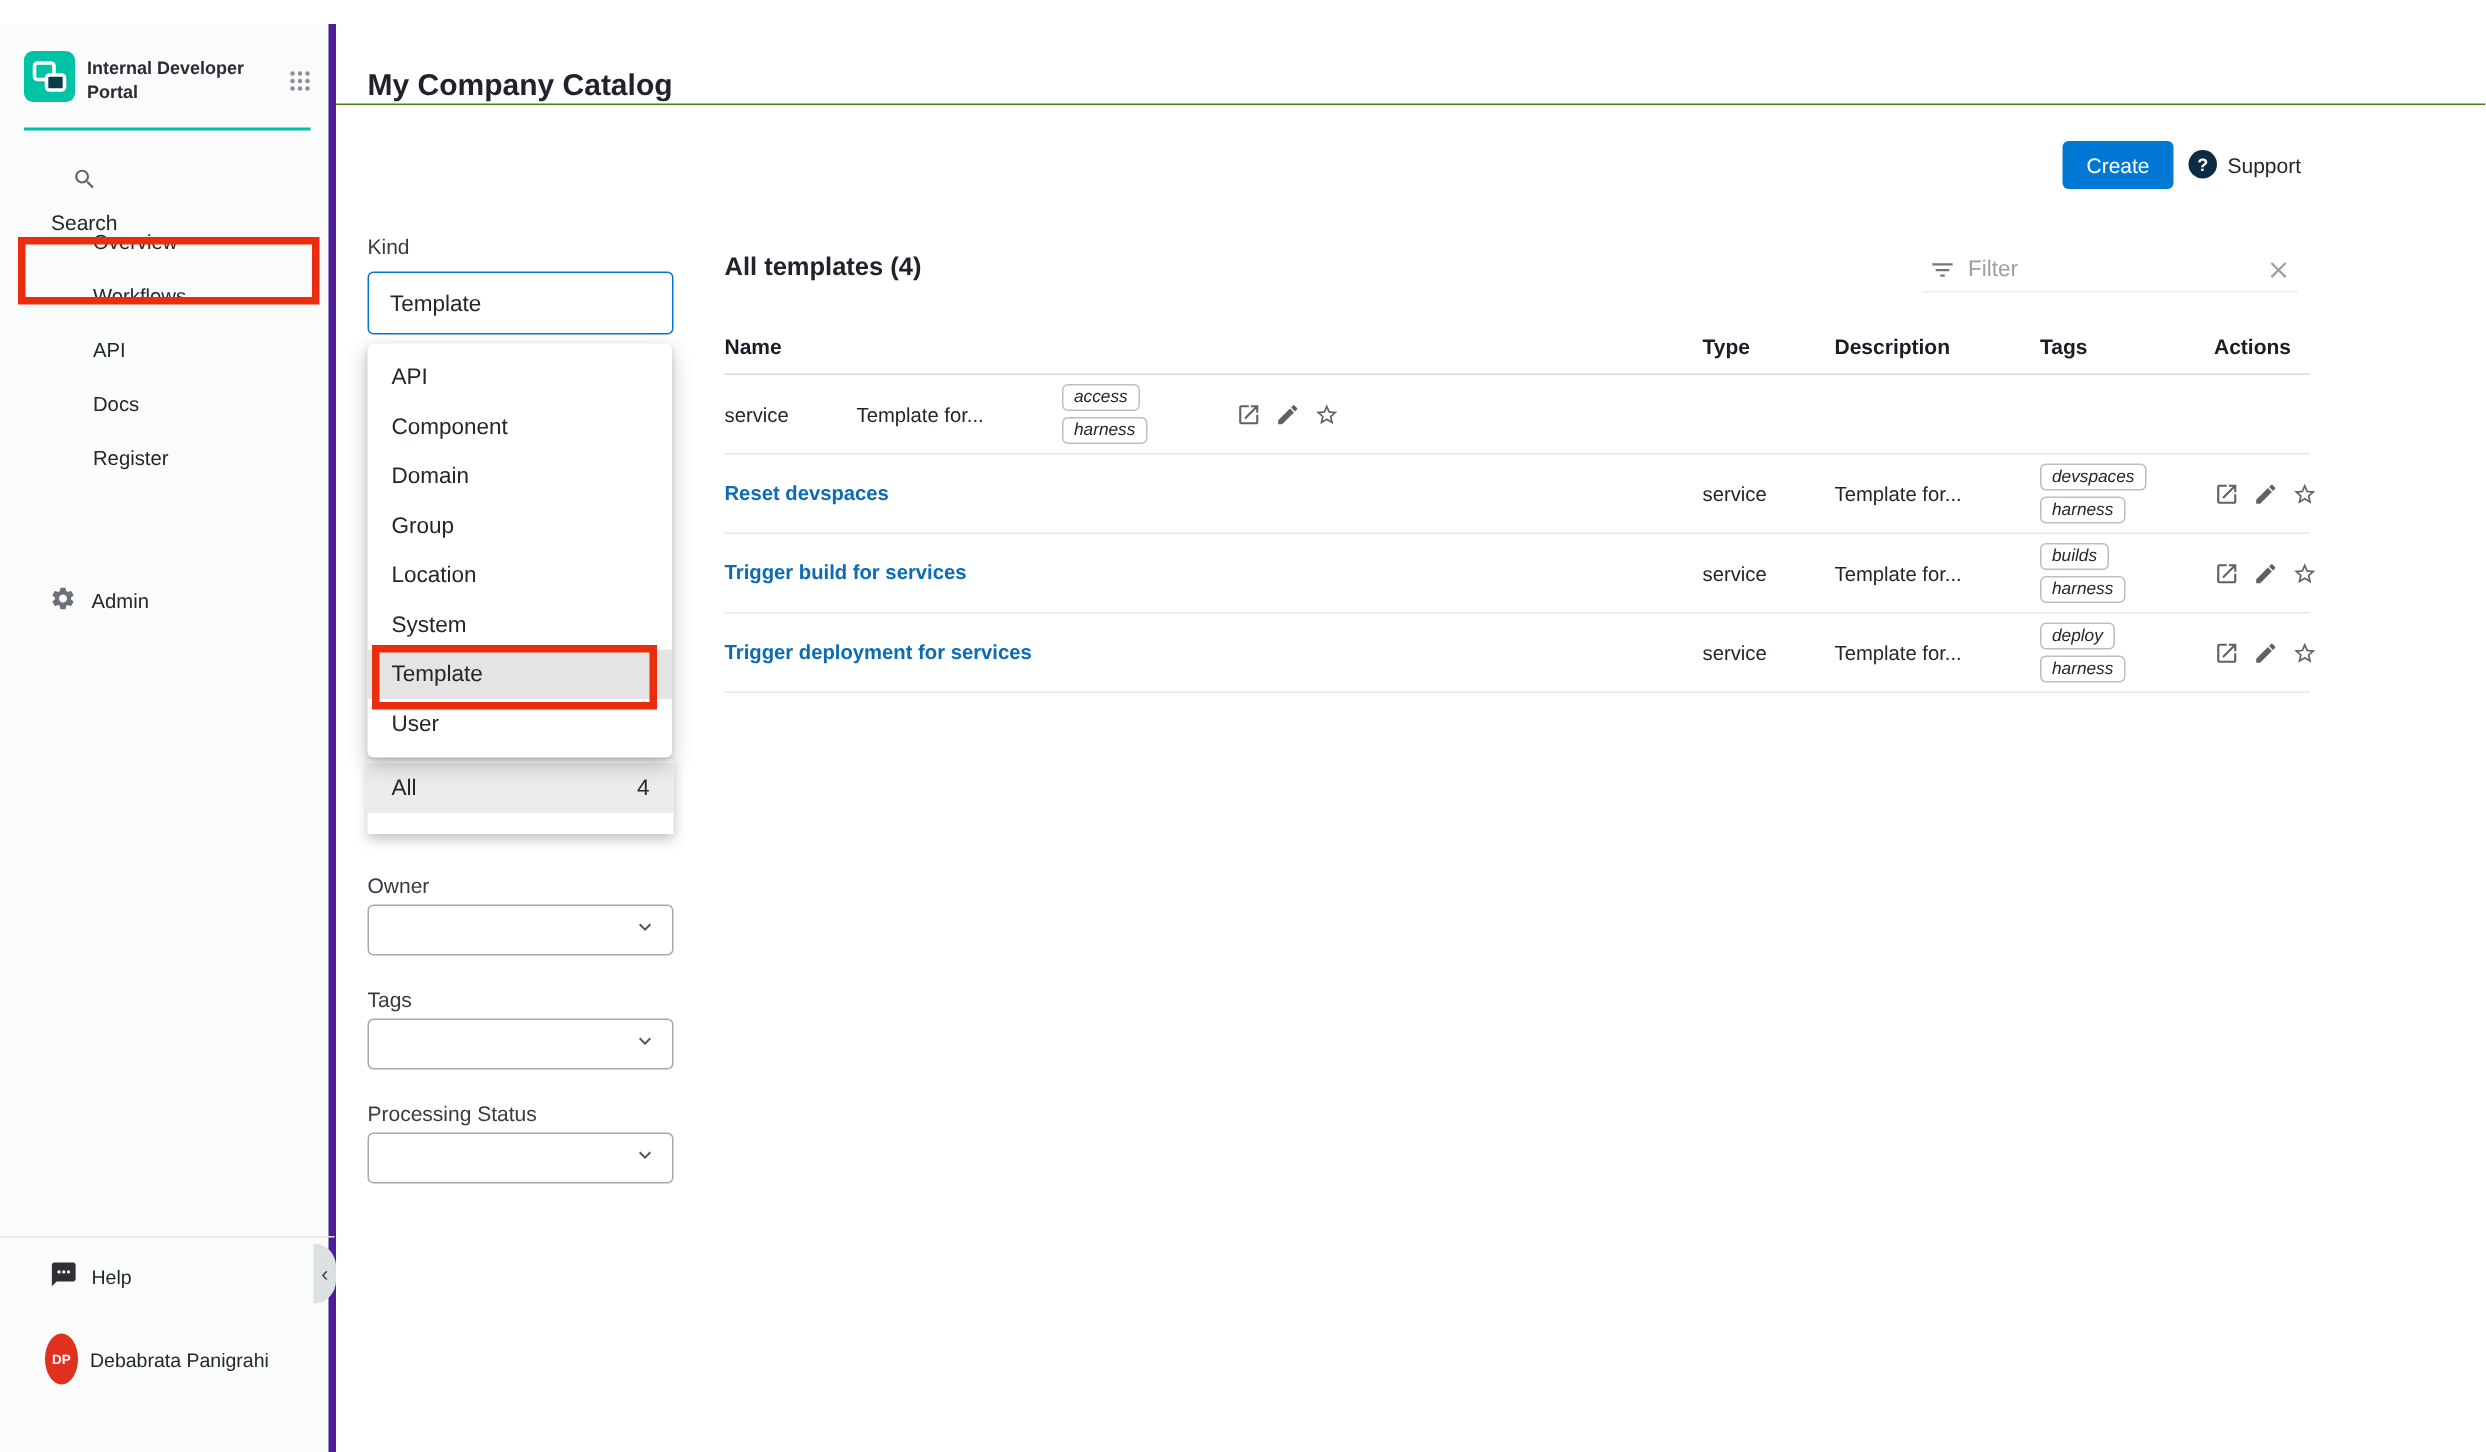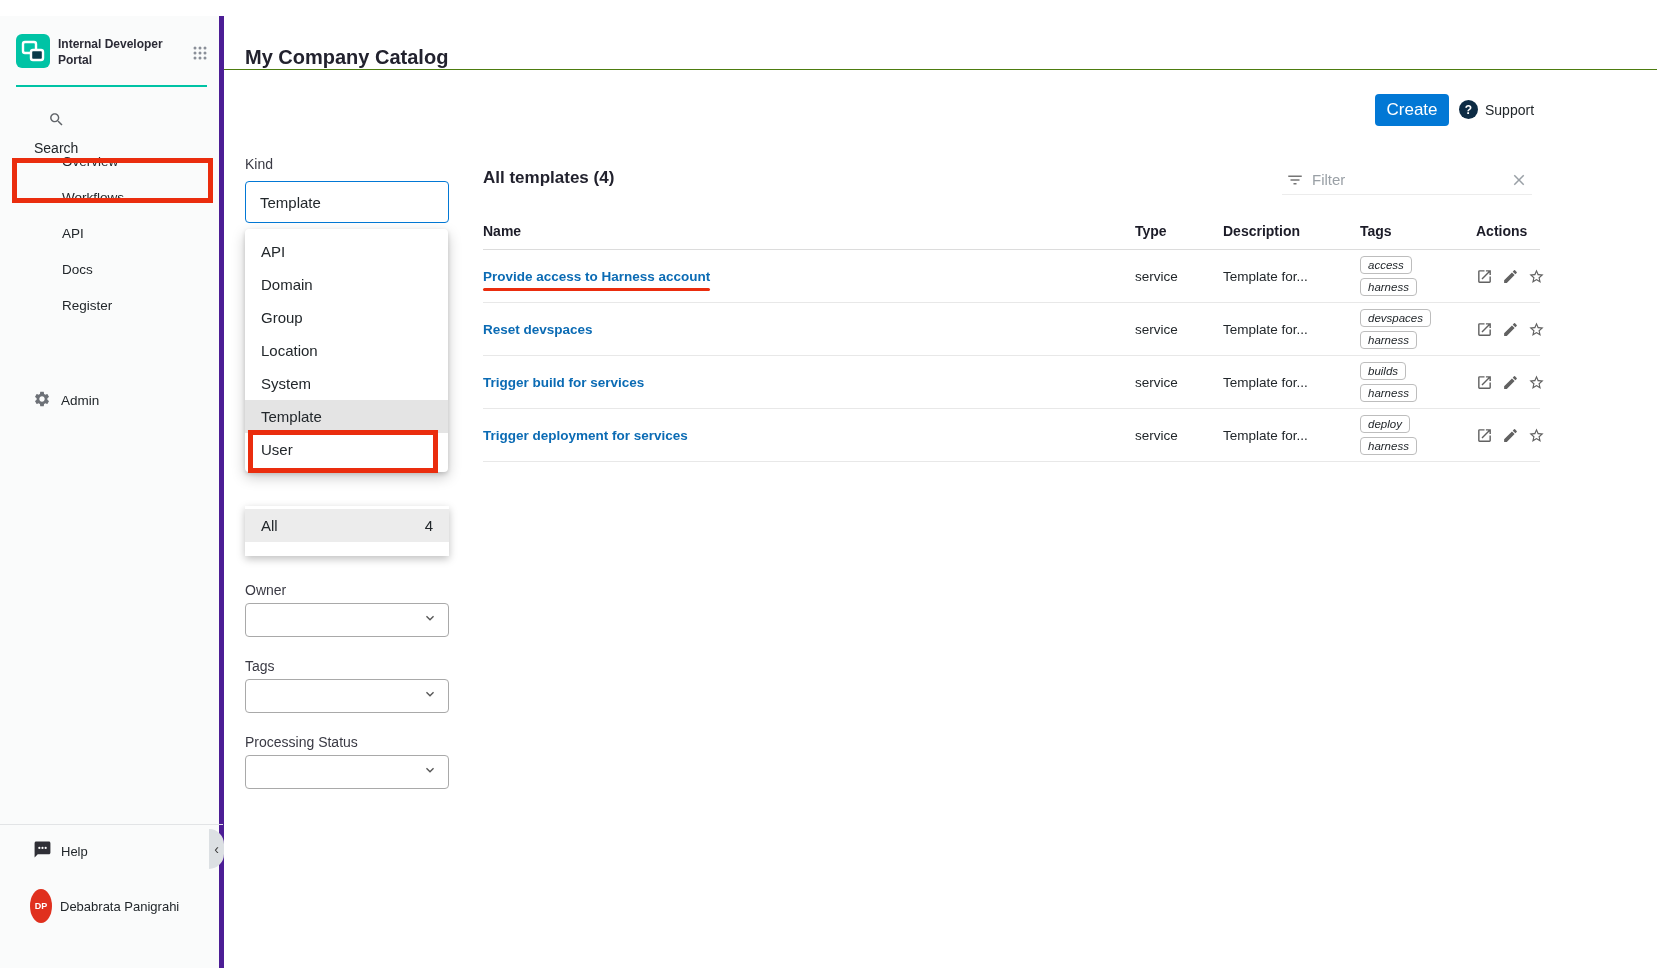--- a/index.html
+++ b/index.html
@@ -23,21 +23,21 @@
   .nav-item.active { background:#bfd9f1; color:#0f5283; font-weight:500; }
   .admin-row { position:absolute; left:33px; top:374px; display:flex; gap:10px; align-items:center; font-size:13.5px; cursor:pointer; }
   .sidebar-divider { position:absolute; left:0; top:808px; width:223px; height:1px; background:#e2e4e6; }
   .help-row { position:absolute; left:33px; top:824px; display:flex; gap:9px; align-items:center; font-size:13px; cursor:pointer; }
   .user-row { position:absolute; left:30px; top:873px; display:flex; gap:8px; align-items:center; font-size:13px; cursor:pointer; }
   .avatar { width:22px; height:34px; border-radius:50%; background:#e0301e; color:#fff; font-size:9px; font-weight:bold; display:flex; align-items:center; justify-content:center; }
   .collapse-handle { position:absolute; left:209px; top:829px; width:15px; height:40px; background:#dce0e3; border-radius:0 20px 20px 0; display:flex; align-items:center; justify-content:center; font-size:14px; color:#3c3c3c; cursor:pointer; z-index:3; }
   
   .main-header { position:absolute; left:224px; top:0; width:1433px; height:70px; background:#fff; border-bottom:1px solid #4d7c0f; display:flex; align-items:flex-end; padding-left:21px; }
   .page-title { font-size:20px; font-weight:bold; color:#22222e; }
-  .create-btn { position:absolute; left:1375px; top:94px; width:74px; height:32px; background:#0278d5; color:#fff; font-size:17px; border:none; border-radius:4px; cursor:pointer; font-family:inherit; }
+  .create-btn { position:absolute; left:1375px; top:94px; width:74px; height:32px; background:#0278d5; color:#fff; font-size:14px; border:none; border-radius:4px; cursor:pointer; font-family:inherit; }
   .support { position:absolute; left:1459px; top:100px; display:flex; align-items:center; gap:7px; font-size:14px; color:#22272b; cursor:pointer; }
   .q-icon { width:19px; height:19px; border-radius:50%; background:#0d2b44; color:#fff; font-size:12px; font-weight:bold; display:flex; align-items:center; justify-content:center; }
   
   .flabel { position:absolute; left:245px; font-size:14px; color:#3a3a44; }
   #kind-label { top:156px; }
   #owner-label { top:582px; }
   #tags-label { top:658px; }
   #ps-label { top:734px; }
   .kind-select { position:absolute; left:245px; top:181px; width:204px; height:42px; border:1.5px solid #0278d5; border-radius:4px; background:#fff; display:flex; align-items:center; padding-left:14px; font-size:15px; color:#22272b; cursor:pointer; z-index:2; }
   .dropdown { position:absolute; left:245px; top:229px; width:203px; background:#fff; border-radius:4px; box-shadow:0 5px 14px rgba(0,0,0,0.22), 0 2px 4px rgba(0,0,0,0.14); padding:6px 0; z-index:5; }
@@ -170,20 +170,21 @@
 <div class="support">
   <span class="q-icon">?</span>
   <span>Support</span>
 </div>
 
 <div class="flabel" id="kind-label">Kind</div>
 <div class="kind-select">Template</div>
 
 <div class="dropdown" id="kind-options">
     <div class="option">API</div>
+    <div class="option">Component</div>
     <div class="option">Domain</div>
     <div class="option">Group</div>
     <div class="option">Location</div>
     <div class="option">System</div>
     <div class="option selected">Template</div>
     <div class="option">User</div>
   </div>
 
 <div class="facet-card">
   <div class="facet-row">
@@ -232,21 +233,20 @@
 
   <div class="thead" id="table-header">
       <div class="th col-name">Name</div>
       <div class="th col-type">Type</div>
       <div class="th col-desc">Description</div>
       <div class="th col-tags">Tags</div>
       <div class="th col-actions">Actions</div>
     </div>
   <div class="rows" id="table-rows">
       <div class="trow">
-        <div class="col-name"><a class="row-link underlined">Provide access to Harness account</a></div>
         <div class="col-type cell-text">service</div>
         <div class="col-desc cell-text">Template for...</div>
         <div class="col-tags tags-cell">
           <span class="chip">access</span>
           <span class="chip">harness</span>
         </div>
         <div class="col-actions actions-cell">
           <span class="action-icon"><svg viewBox="0 0 24 24">
               <path d="M19 19H5V5h7V3H5a2 2 0 0 0-2 2v14a2 2 0 0 0 2 2h14c1.1 0 2-.9 2-2v-7h-2v7zM14 3v2h3.59l-9.83 9.83 1.41 1.41L19 6.41V10h2V3h-7z"></path>
             </svg></span>

